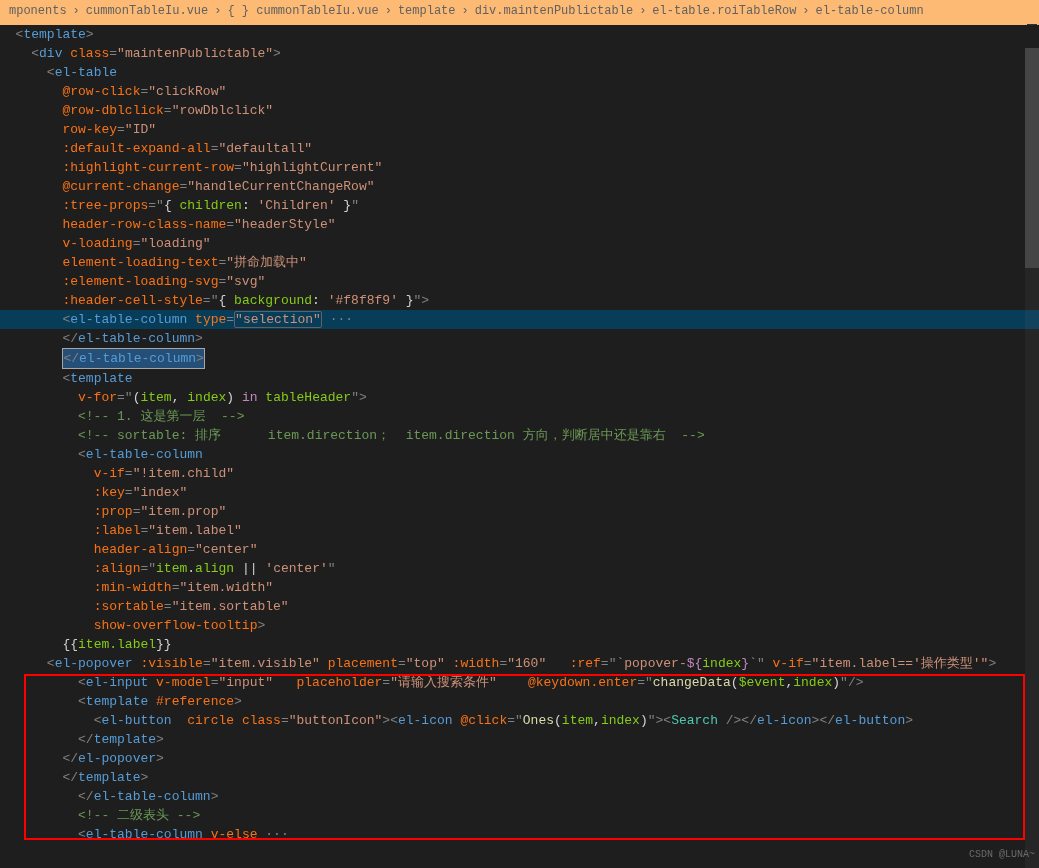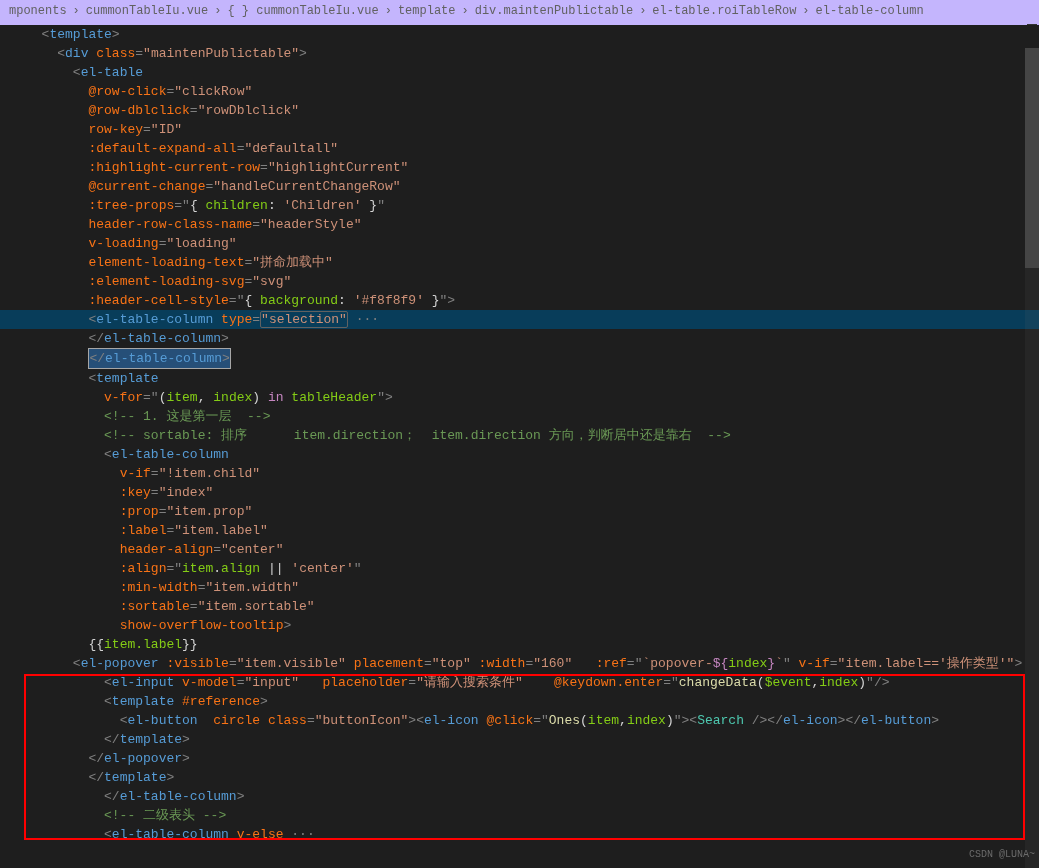--- a/index.html
+++ b/index.html
@@ -1,19 +1,19 @@
 <!DOCTYPE html>
 <html><head>
 <meta charset="utf-8">
 <style>
   html,body{margin:0;padding:0;background:#1e1e1e;color:#d4d4d4;font-family:Consolas,"Courier New",monospace;font-size:13px;line-height:19px;width:1039px;height:868px;overflow:hidden}
-  .bc{background:#c4b5fd;color:#8c8c8c;padding:2px 6px;height:21px;white-space:nowrap;overflow:hidden;font-size:12px}
+  .bc{background:#fdba74;color:#8c8c8c;padding:2px 6px;height:21px;white-space:nowrap;overflow:hidden;font-size:12px}
   .bc span{margin:0 3px;color:#616161}
   .ed{position:relative;background:#1e1e1e;height:846px;overflow:hidden}
-  .row{white-space:pre;padding-left:26px}
+  .row{white-space:pre;}
   .hl{background:#083d5a}
   .cursor{display:inline-block;border:1px solid #a6a6a6;background:#264f78}
   
   .t-tag{color:#569cd6}
   .t-punc{color:#808080}
   .t-attr{color:#f97316}
   .t-str{color:#ce9178}
   .t-strh{color:#ce9178;border:1px solid #616161;border-radius:2px}
   .t-txt{color:#d4d4d4}
   .t-dir{color:#4ec9b0}

